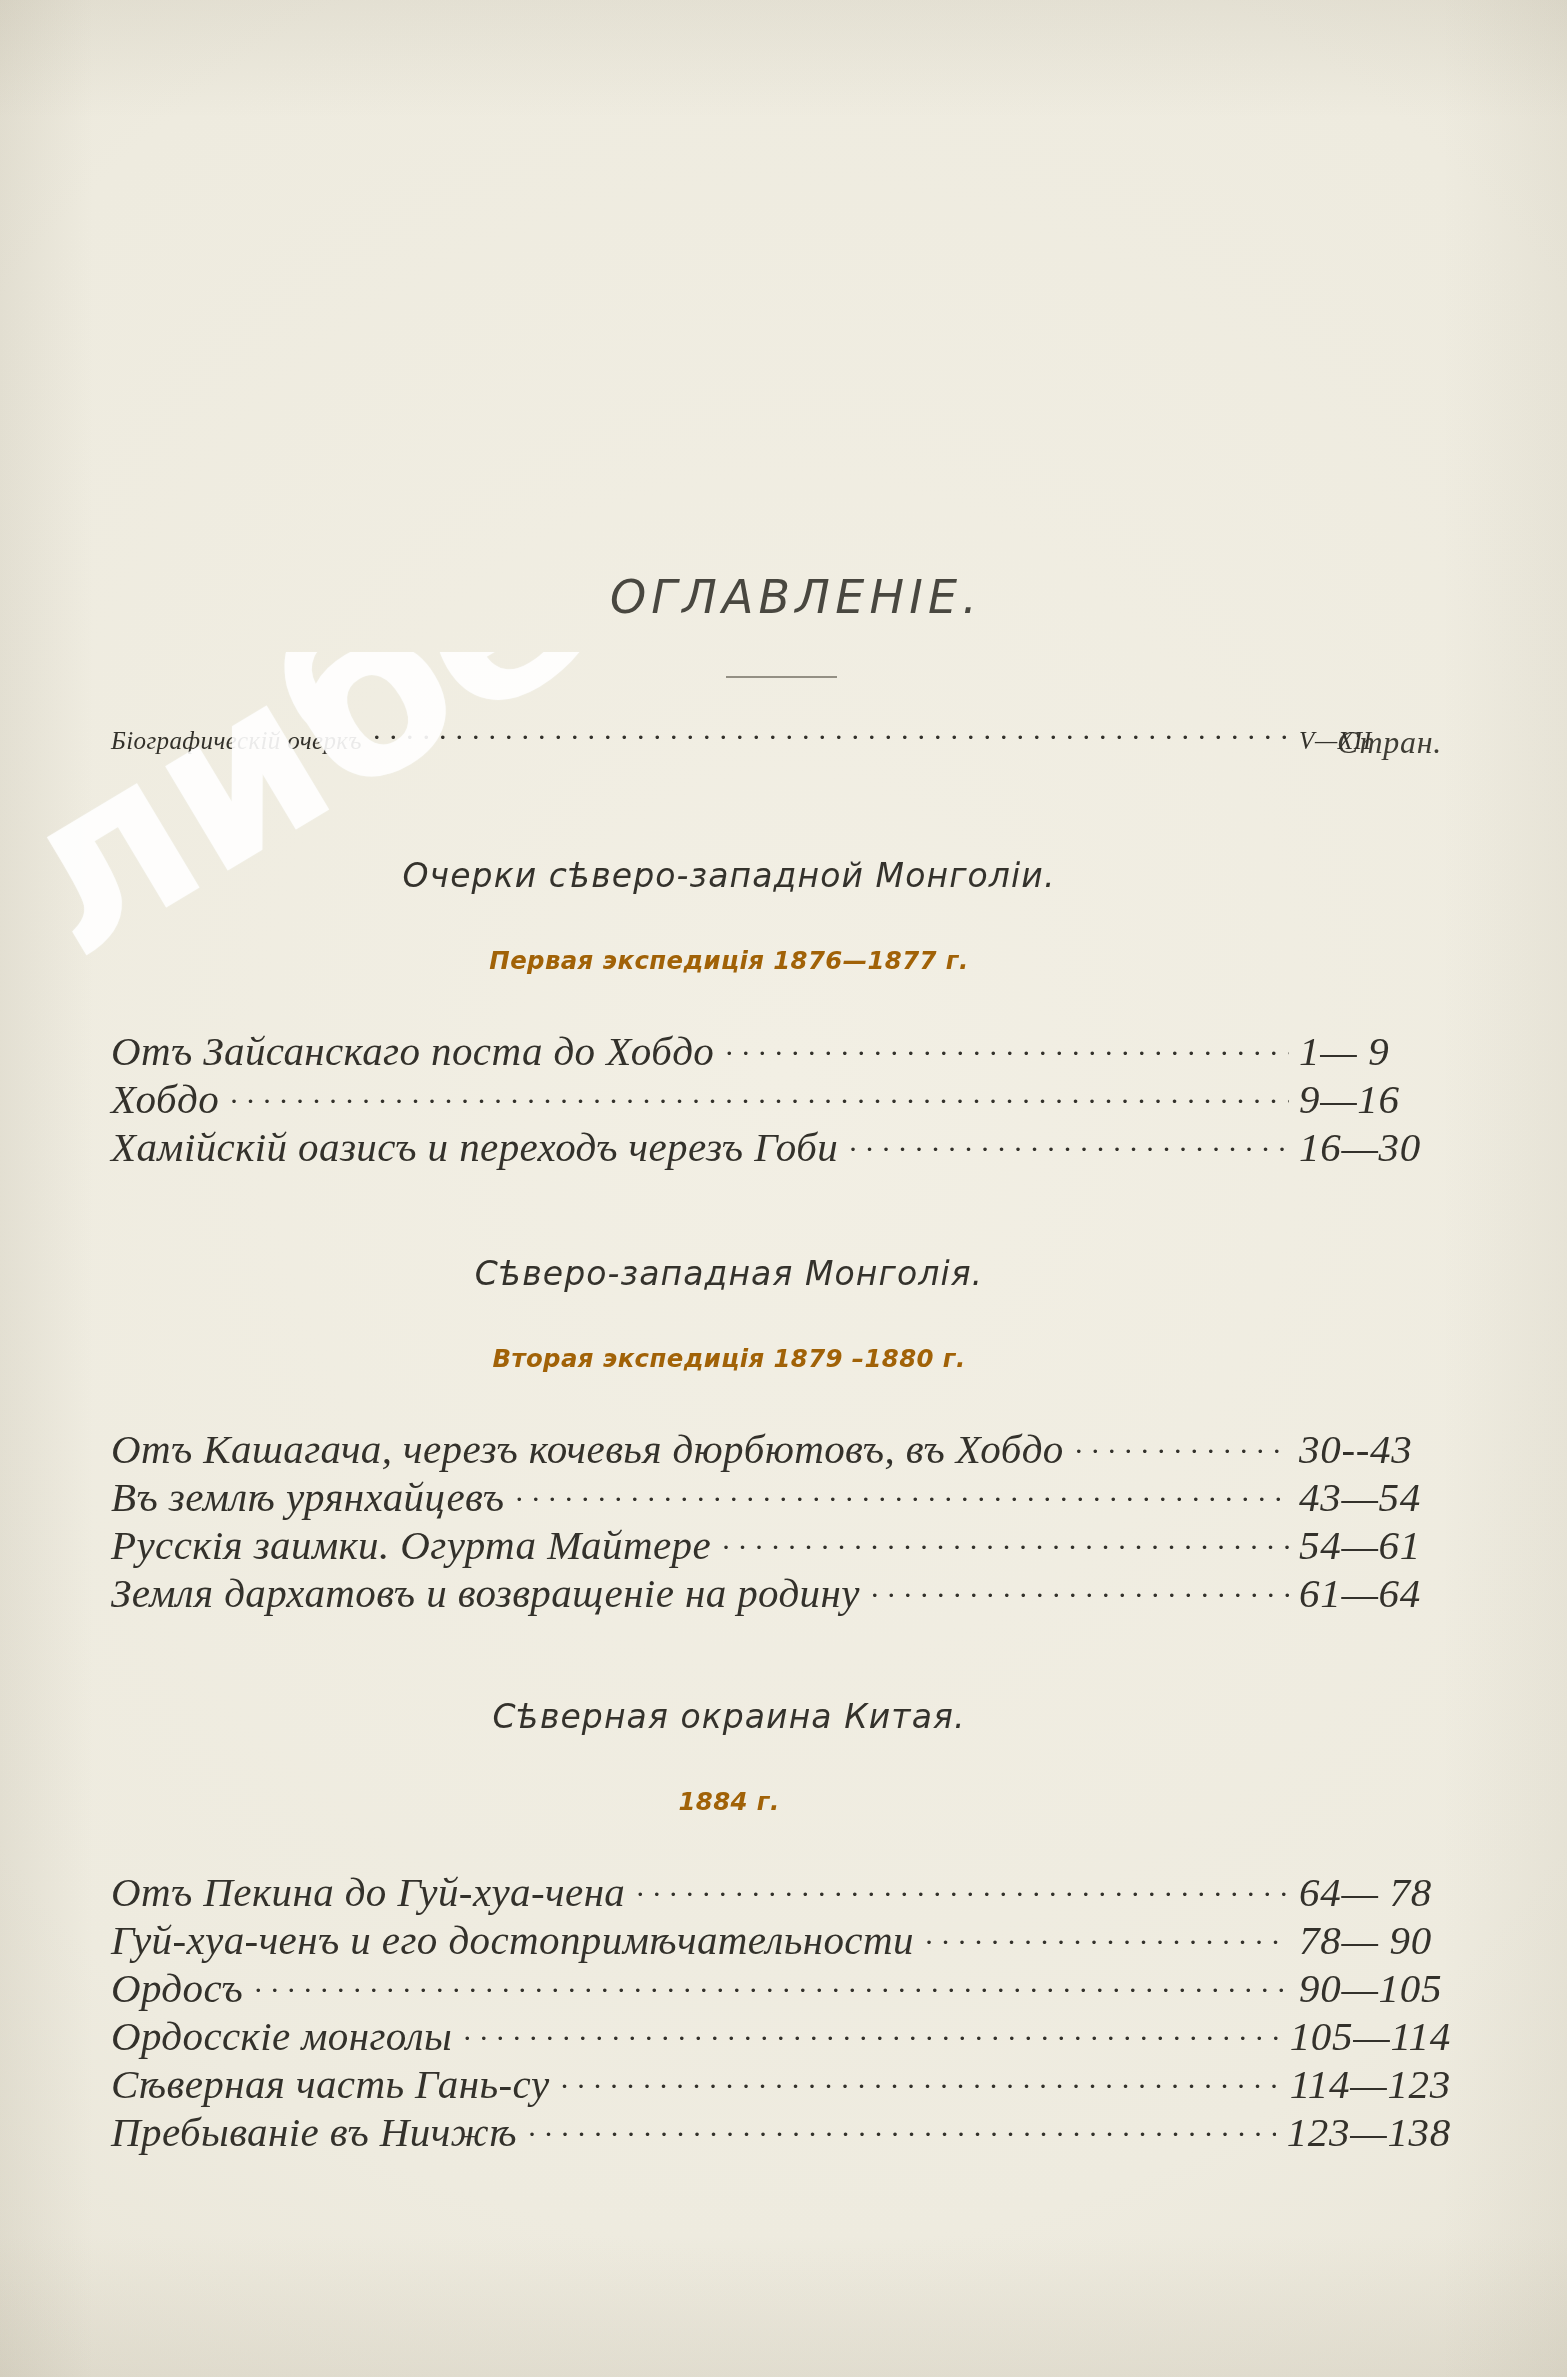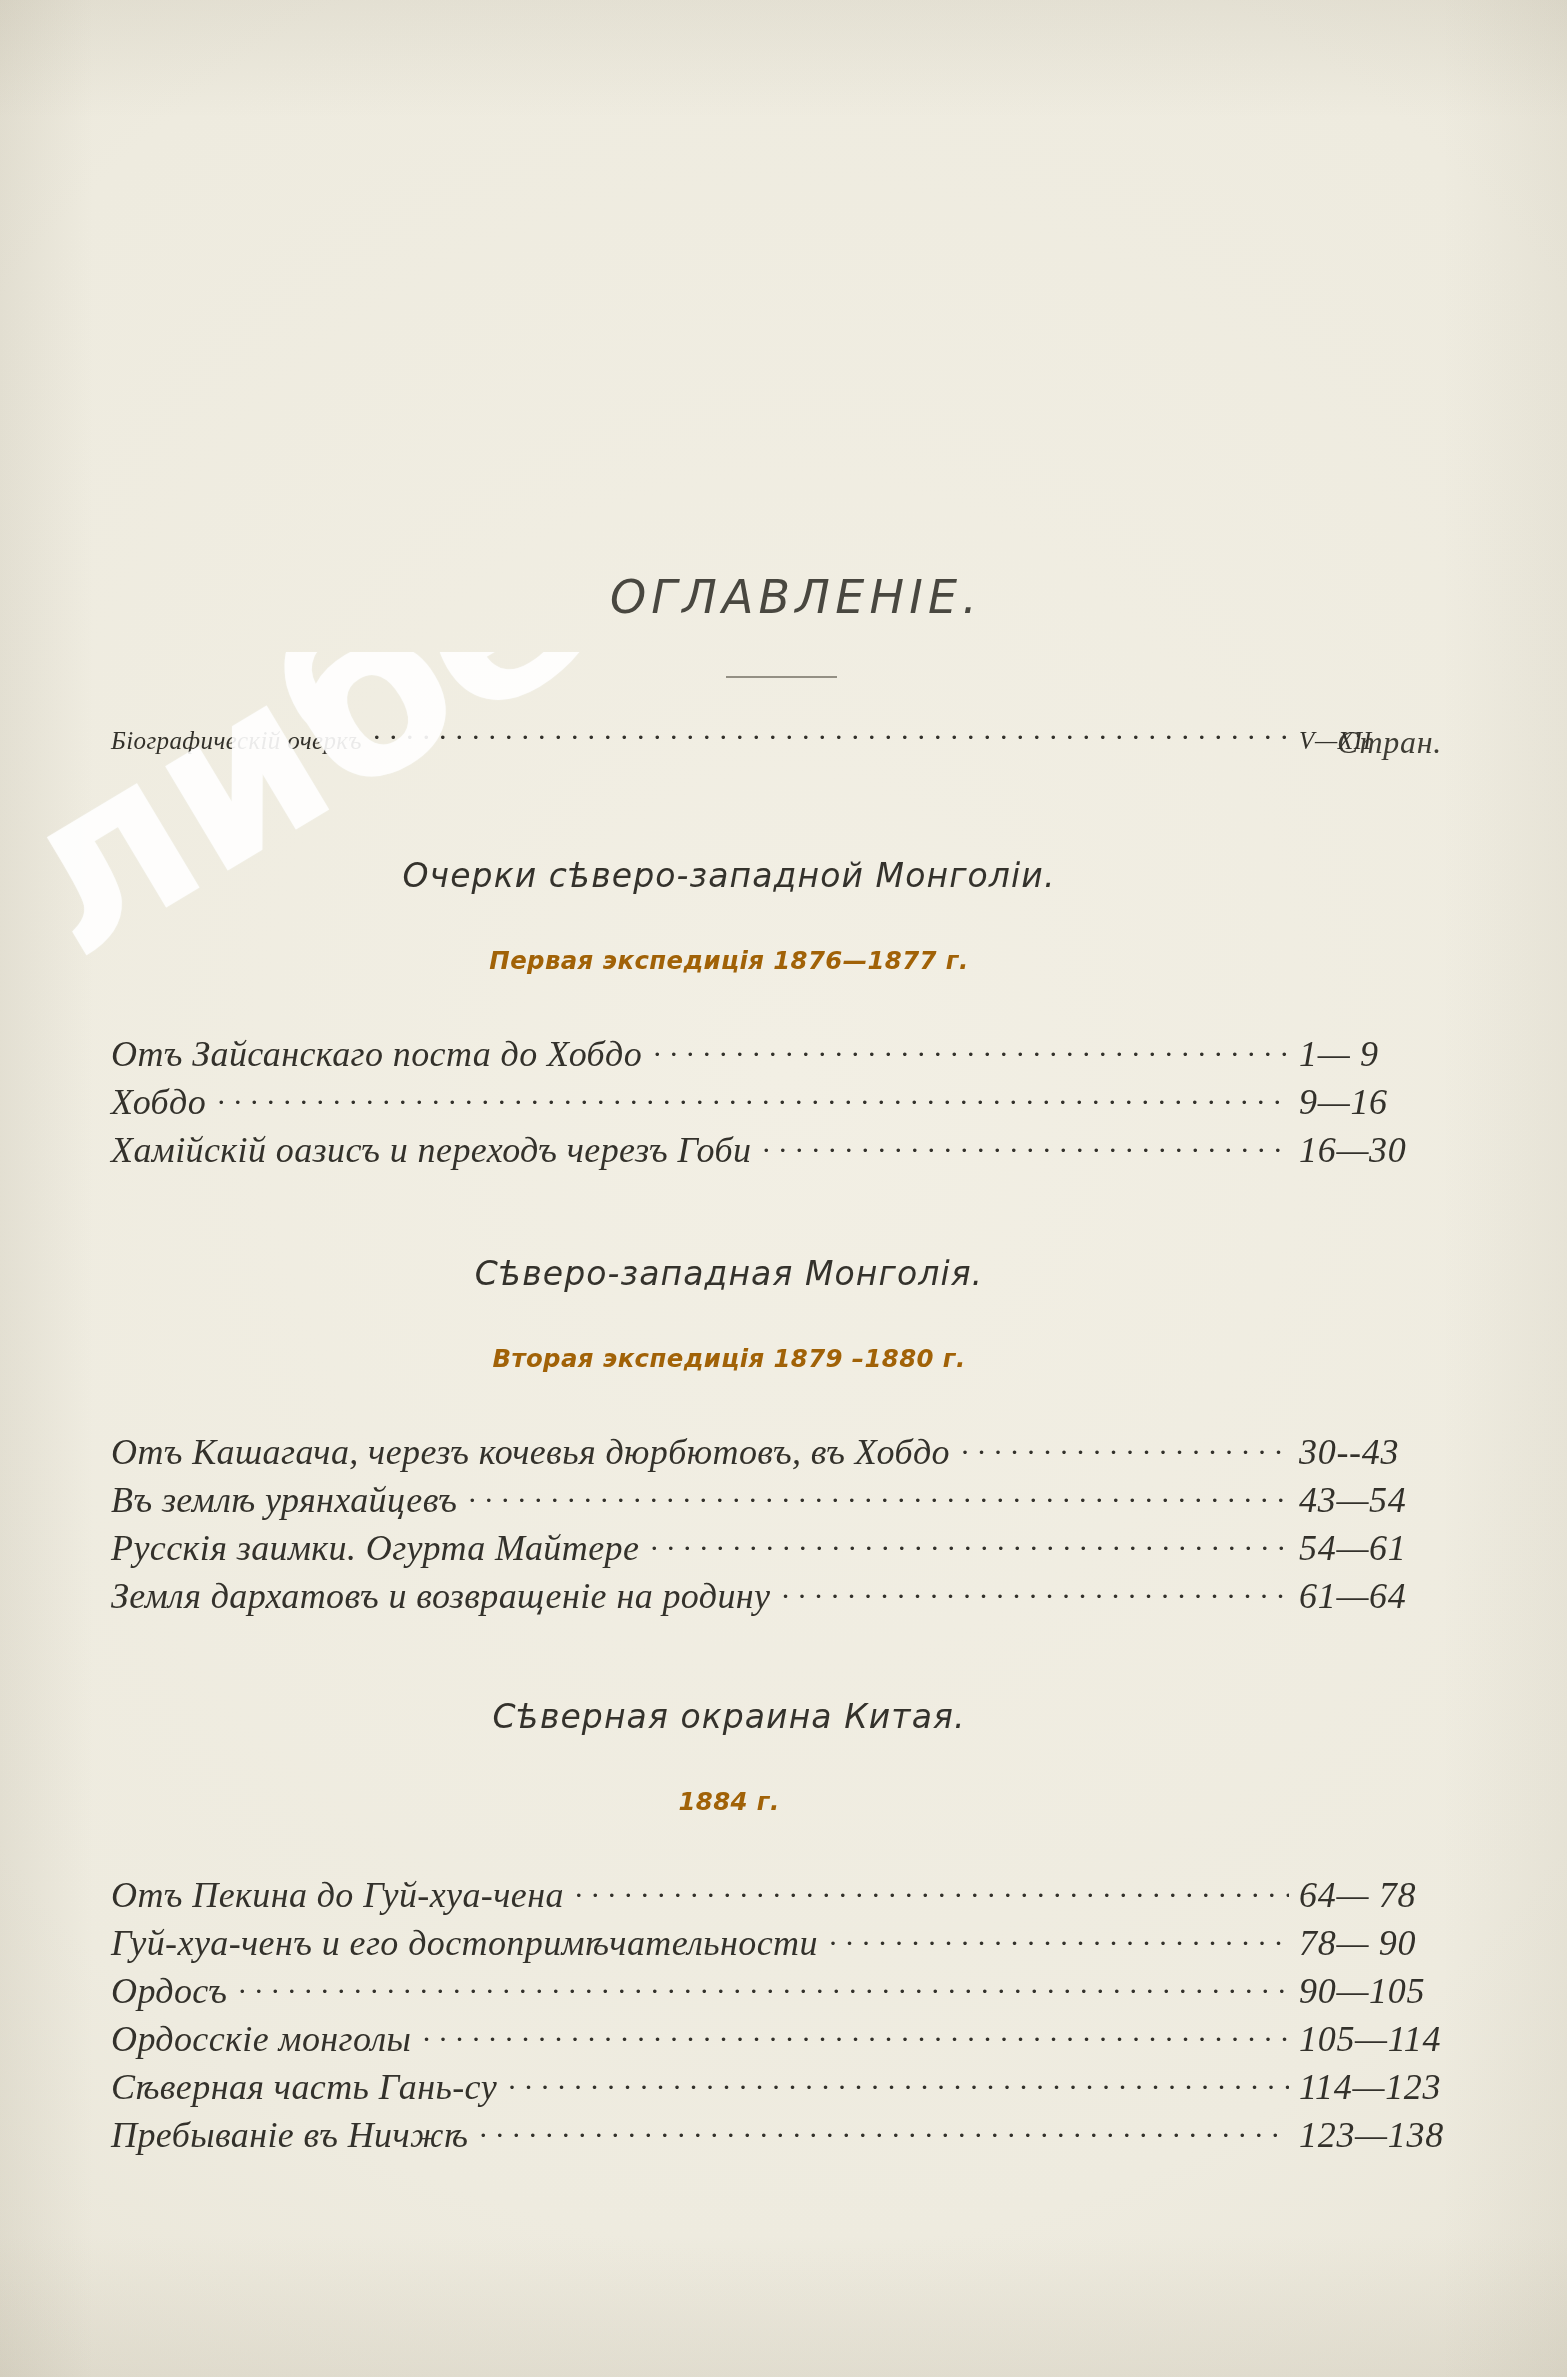--- a/index.html
+++ b/index.html
@@ -98,24 +98,23 @@
     text-align: right;
     margin-top: 46px;
     padding-right: 9px;
     letter-spacing: 0.7px;
   }
 
   
   .entry {
     display: flex;
     align-items: baseline;
-    font-size: 36px;
+    font-size: 41px;
     color: #33312b;
     letter-spacing: 0.4px;
-    margin-top: 6px;
     white-space: nowrap;
   }
   .entry .etitle {
     flex: 0 0 auto;
   }
   .entry .leader {
     flex: 1 1 auto;
     overflow: hidden;
     margin: 0 10.4px 0 12px;
     position: relative;

